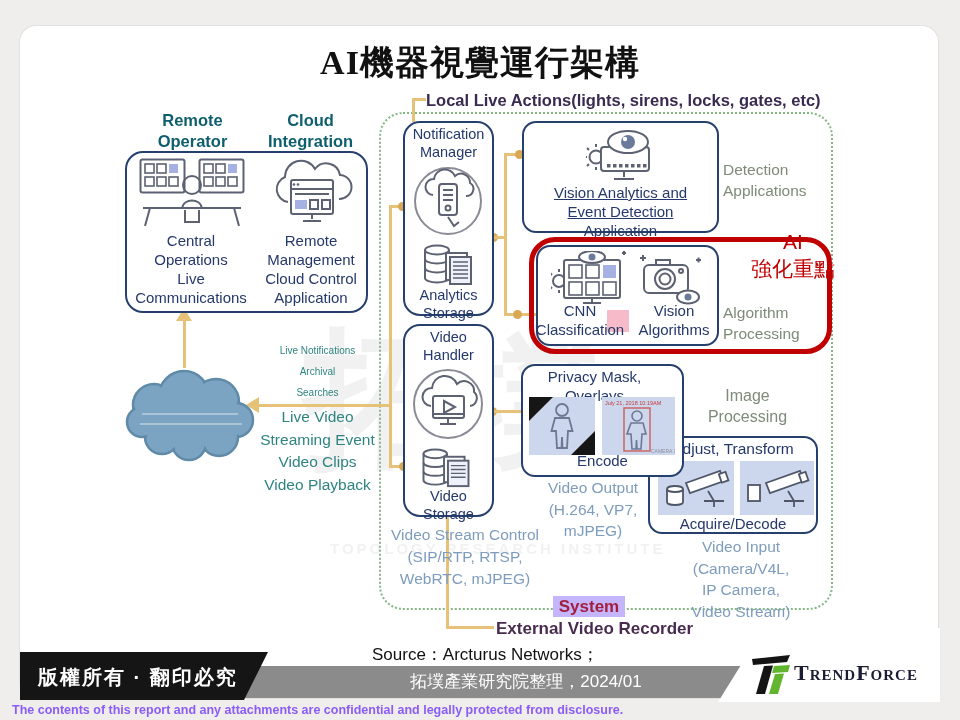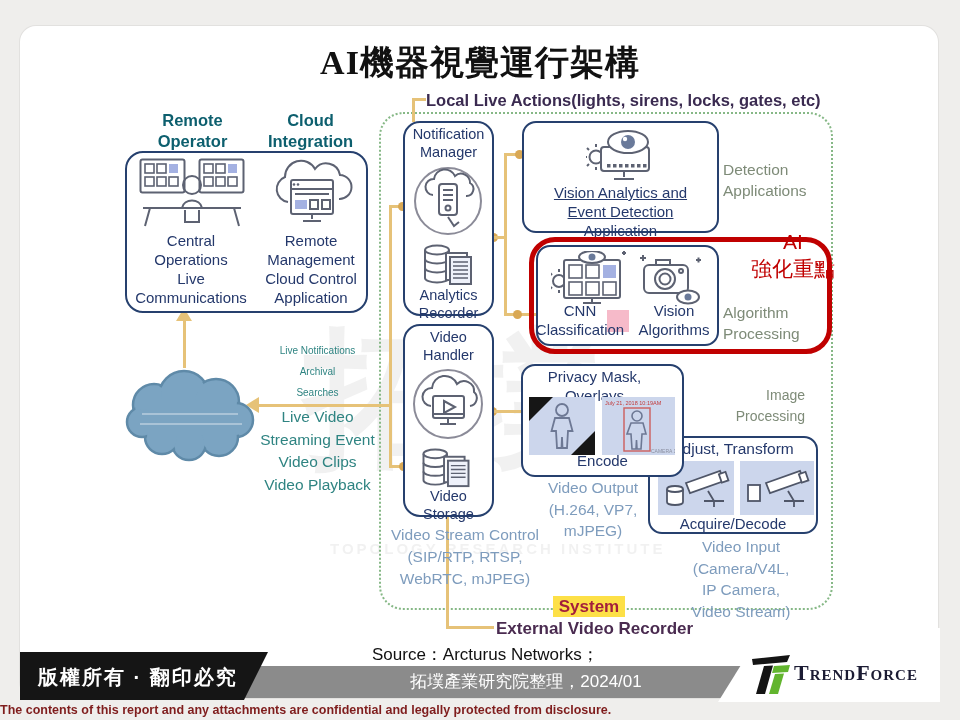--- a/index.html
+++ b/index.html
@@ -163,21 +163,21 @@
     <ellipse cx="16" cy="8" rx="12" ry="4.5"></ellipse>
     <path d="M4,17 a12,4.5 0 0 0 24,0 M4,26 a12,4.5 0 0 0 24,0" fill="none"></path>
     <rect x="25" y="11" width="21" height="27"></rect>
     <rect x="29" y="15" width="21" height="27" fill="#eef1fa"></rect>
   </g>
   <g stroke="#5d6272" stroke-width="1.4" fill="none">
     <path d="M32,20 h15 M32,24 h15 M32,28 h15 M32,32 h15 M32,36 h15"></path>
   </g>
 </svg>
 <div class="t" style="left:401px;top:286px;width:95px;font-size:14.5px;line-height:18px;">Analytics
-Recorder</div>
+Storage</div>
 
 <div class="box" style="left:403px;top:324px;width:91px;height:193px;border-radius:17px;"></div>
 <div class="t" style="left:403px;top:328px;width:91px;font-size:14.5px;line-height:18px;">Video
 Handler</div>
 <svg class="abs" style="left:409px;top:364px;" width="78" height="80" viewBox="0 0 78 80">
   <g fill="none" stroke="#8b8b98" stroke-width="2">
       <circle cx="39" cy="40" r="34"></circle>
     </g>
   <g fill="none" stroke="#5d6272" stroke-width="2">
     <path d="M22,42 a9,9 0 0 1 1,-18 a13,13 0 0 1 25,-4 a10,10 0 0 1 17,8 a8,8 0 0 1 -4,14"></path>
@@ -310,45 +310,45 @@
   <rect width="73" height="58" fill="#ccd6ec"></rect>
   <text x="3" y="8" font-size="5.5" fill="#c23a3a">July 21, 2018 10:19AM</text>
   <rect x="22" y="11" width="26" height="43" fill="none" stroke="#c66" stroke-width="1.5"></rect>
   <g fill="none" stroke="#6d7894" stroke-width="1.6">
     <circle cx="35" cy="19" r="5"></circle>
     <path d="M29,26 h12 l3,11 h-4 l-1,15 h-4 l-0.5,-9 -0.5,9 h-4 l-1,-15 h-4 z"></path>
   </g>
   <text x="49" y="56" font-size="5" fill="#8a8fa0">CAMERA 123</text>
 </svg>
 <div class="t" style="left:521px;top:452px;width:163px;font-size:15px;">Encode</div>
-<div class="t tl gg" style="left:690px;top:385px;width:115px;font-size:14px;line-height:21px;text-align:right;">Image
+<div class="t tl gg" style="left:690px;top:385px;width:115px;font-size:16px;line-height:21px;text-align:center;">Image
 Processing</div>
 
 <div class="t bgl" style="left:530px;top:477px;width:126px;font-size:15.5px;line-height:21.5px;">Video Output
 (H.264, VP7,
 mJPEG)</div>
 <div class="t bgl" style="left:385px;top:524px;width:160px;font-size:15.5px;line-height:22px;">Video Stream Control
 (SIP/RTP, RTSP,
 WebRTC, mJPEG)</div>
 <div class="t bgl" style="left:671px;top:536px;width:140px;font-size:15.5px;line-height:21.5px;">Video Input
 (Camera/V4L,
 IP Camera,
 Video Stream)</div>
 
-<div class="t" style="left:553px;top:596px;width:72px;font-size:17px;font-weight:bold;color:#a31e3c;background:#fde047;">System</div>
+<div class="t" style="left:553px;top:596px;width:72px;font-size:17px;font-weight:bold;color:#a31e3c;background:#c4b5fd;">System</div>
 <div class="t tl" style="left:496px;top:618px;width:220px;font-size:17px;font-weight:bold;color:#4a2b50;text-align:left;">External Video Recorder</div>
 
 <div class="t tl" style="left:426px;top:90px;width:430px;font-size:16.5px;font-weight:bold;color:#3a2a50;text-align:left;">Local Live Actions(lights, sirens, locks, gates,  etc)</div>
 
 <div class="abs" style="left:200px;top:666px;width:560px;height:32px;background:#8b8b8b;clip-path:polygon(0 0,100% 0,calc(100% - 24px) 100%,0 100%);"></div>
 <div class="abs" style="left:20px;top:652px;width:248px;height:48px;background:#151515;clip-path:polygon(0 0,100% 0,calc(100% - 24px) 100%,0 100%);"></div>
 <div class="abs" style="left:38px;top:664px;color:#fff;font-size:20px;font-weight:bold;letter-spacing:2px;">版權所有 · 翻印必究</div>
 <div class="abs" style="left:372px;top:643px;font-size:17px;color:#111;">Source：Arcturus Networks；</div>
 <div class="t" style="left:370px;top:671px;width:312px;font-size:17px;color:#fff;">拓墣產業研究院整理，2024/01</div>
 <div class="abs" style="left:718px;top:628px;width:222px;height:74px;background:#fff;clip-path:polygon(46px 0,100% 0,100% 100%,0 100%);"></div>
 <svg class="abs" style="left:752px;top:654px;" width="38" height="40" viewBox="0 0 38 40">
   <polygon points="0,5 38,1 35,8 1,11" fill="#141414"></polygon>
   <polygon points="12,12 21,11.5 13,40 4,40" fill="#141414"></polygon>
   <polygon points="22,12 38,11 36,18 20,19" fill="#62b52e"></polygon>
   <polygon points="23,20 32,19.5 26,40 17,40" fill="#62b52e"></polygon>
 </svg>
 <div class="abs" style="left:794px;top:660px;font-family:'Liberation Serif',serif;font-variant:small-caps;font-weight:bold;font-size:22px;color:#1b1b33;letter-spacing:1px;">TrendForce</div>
-<div class="abs" style="left:0;top:703px;font-size:12.5px;color:#7f1d1d;font-weight:bold;">The contents of this report and any attachments are confidential and legally protected from disclosure.</div>
+<div class="abs" style="left:12px;top:703px;font-size:12.5px;color:#8b5cf6;font-weight:bold;">The contents of this report and any attachments are confidential and legally protected from disclosure.</div>
 
 </body></html>

